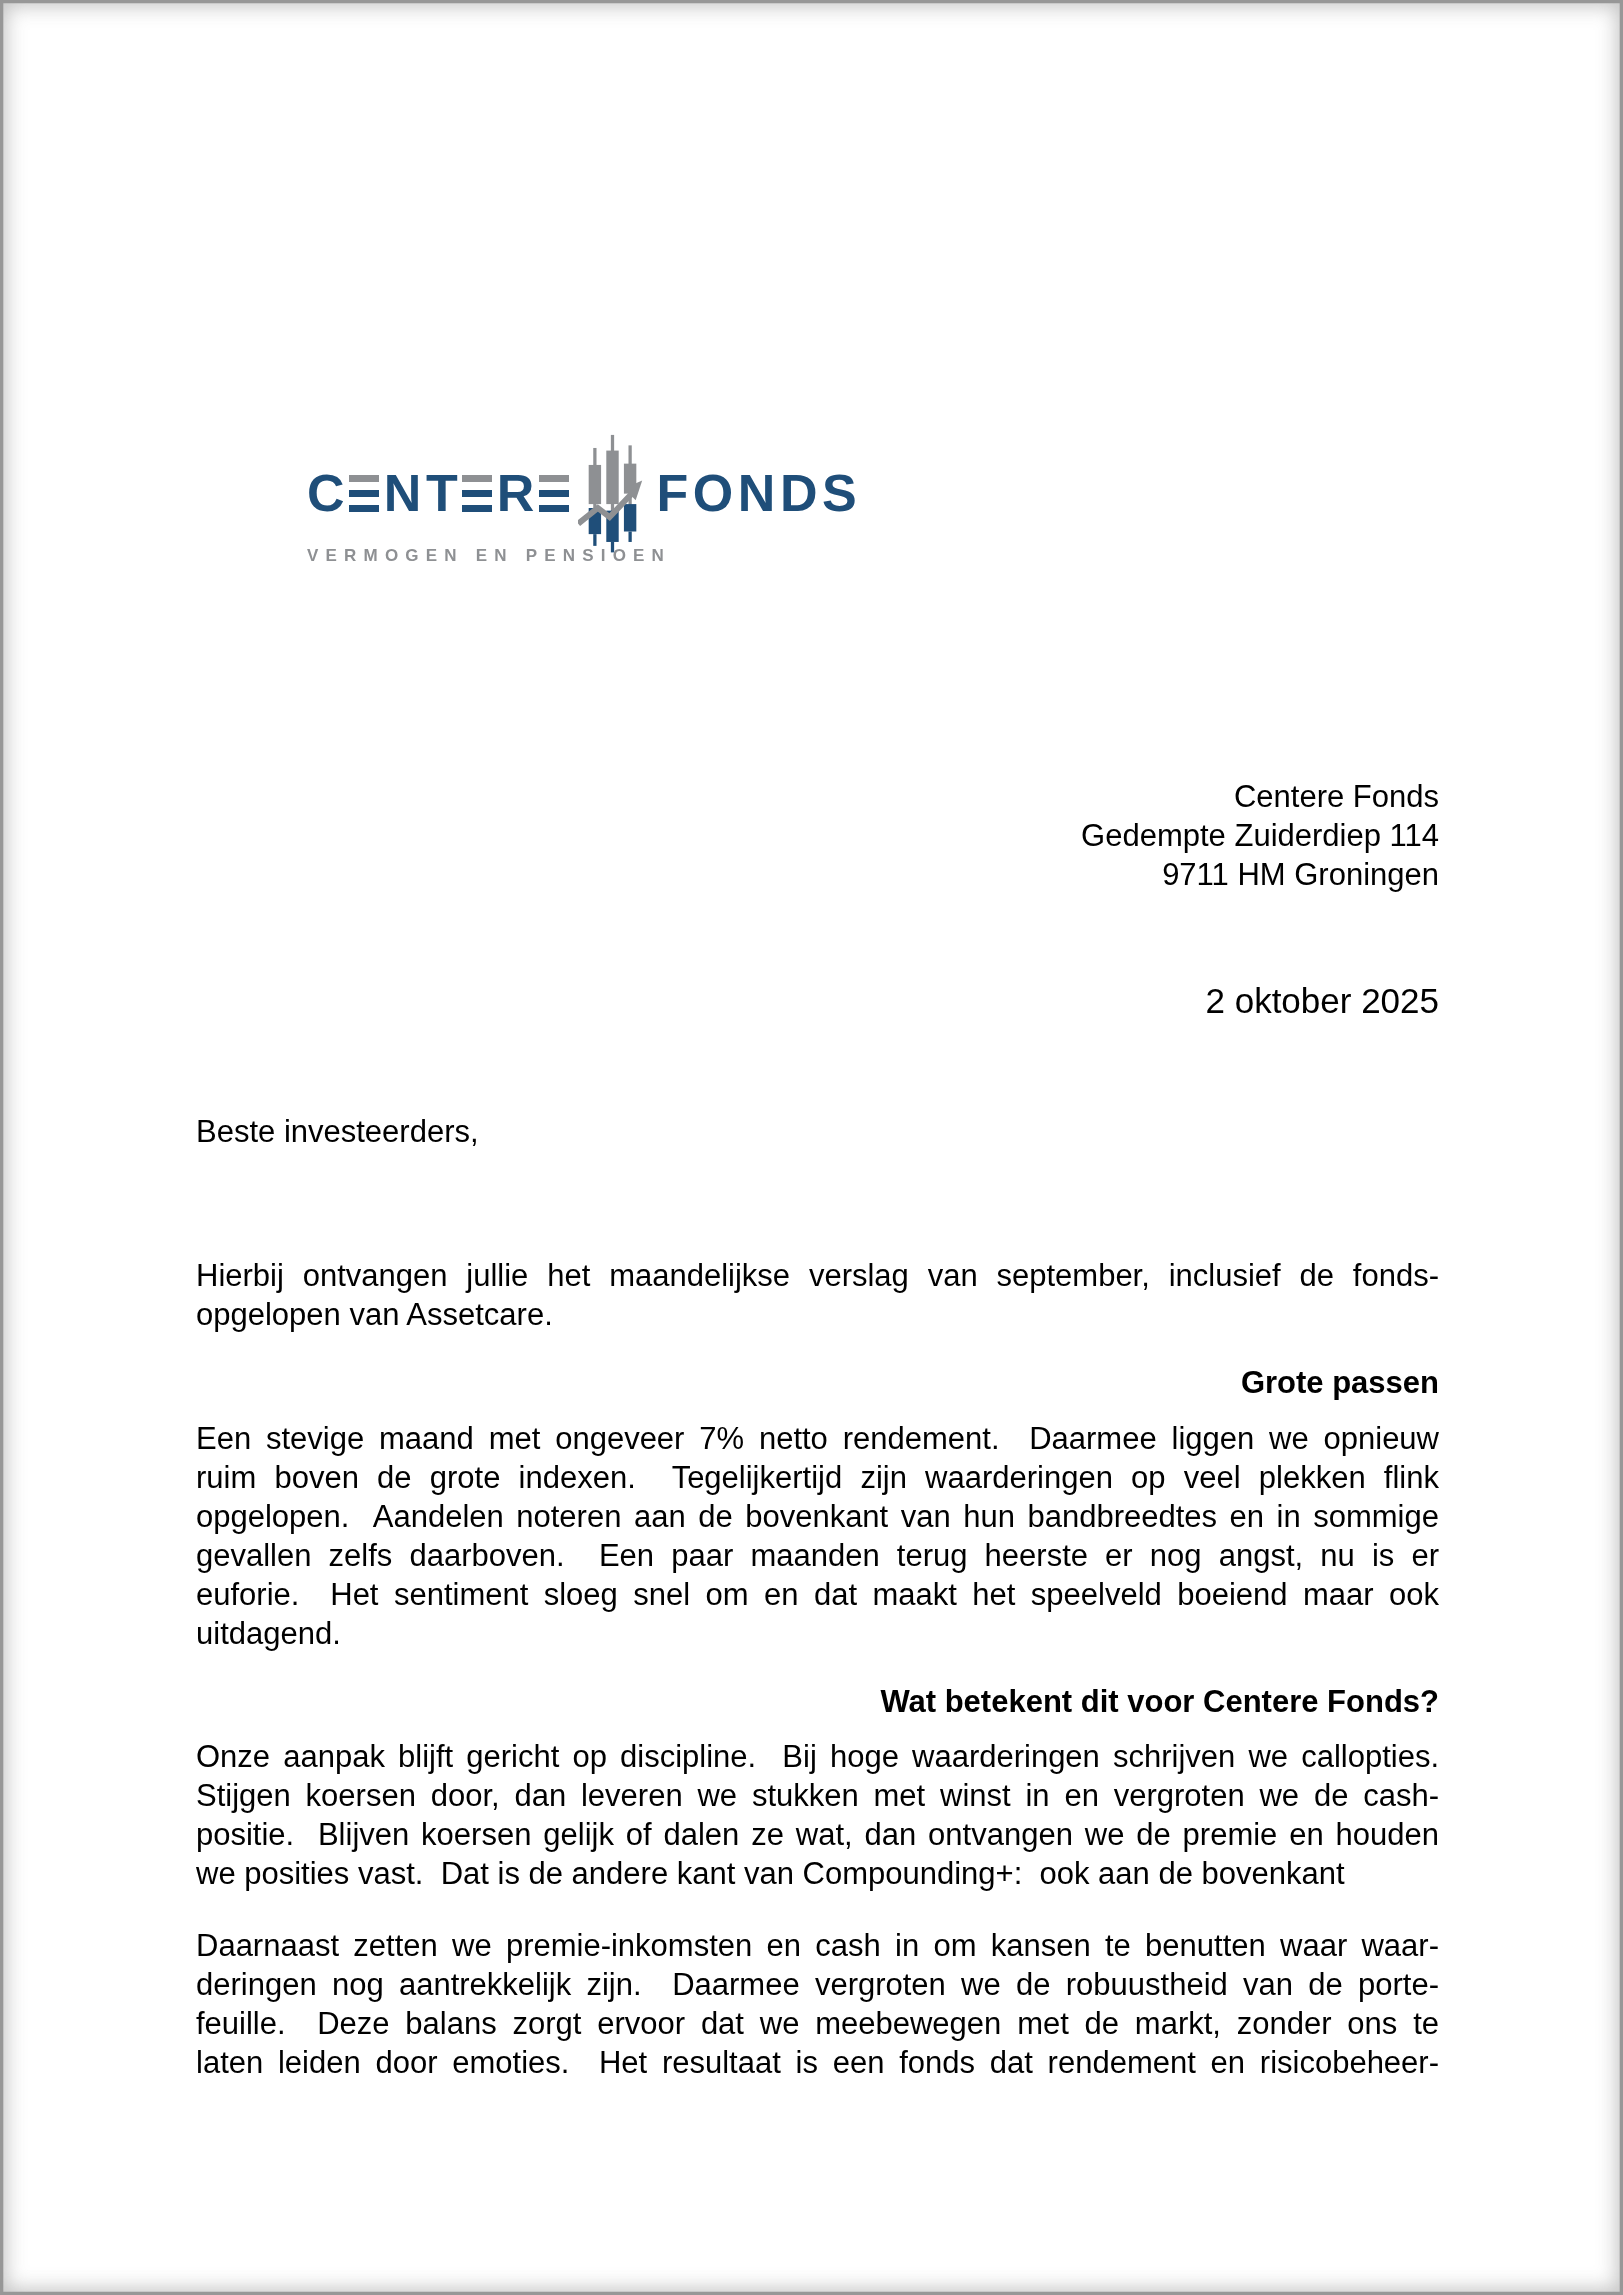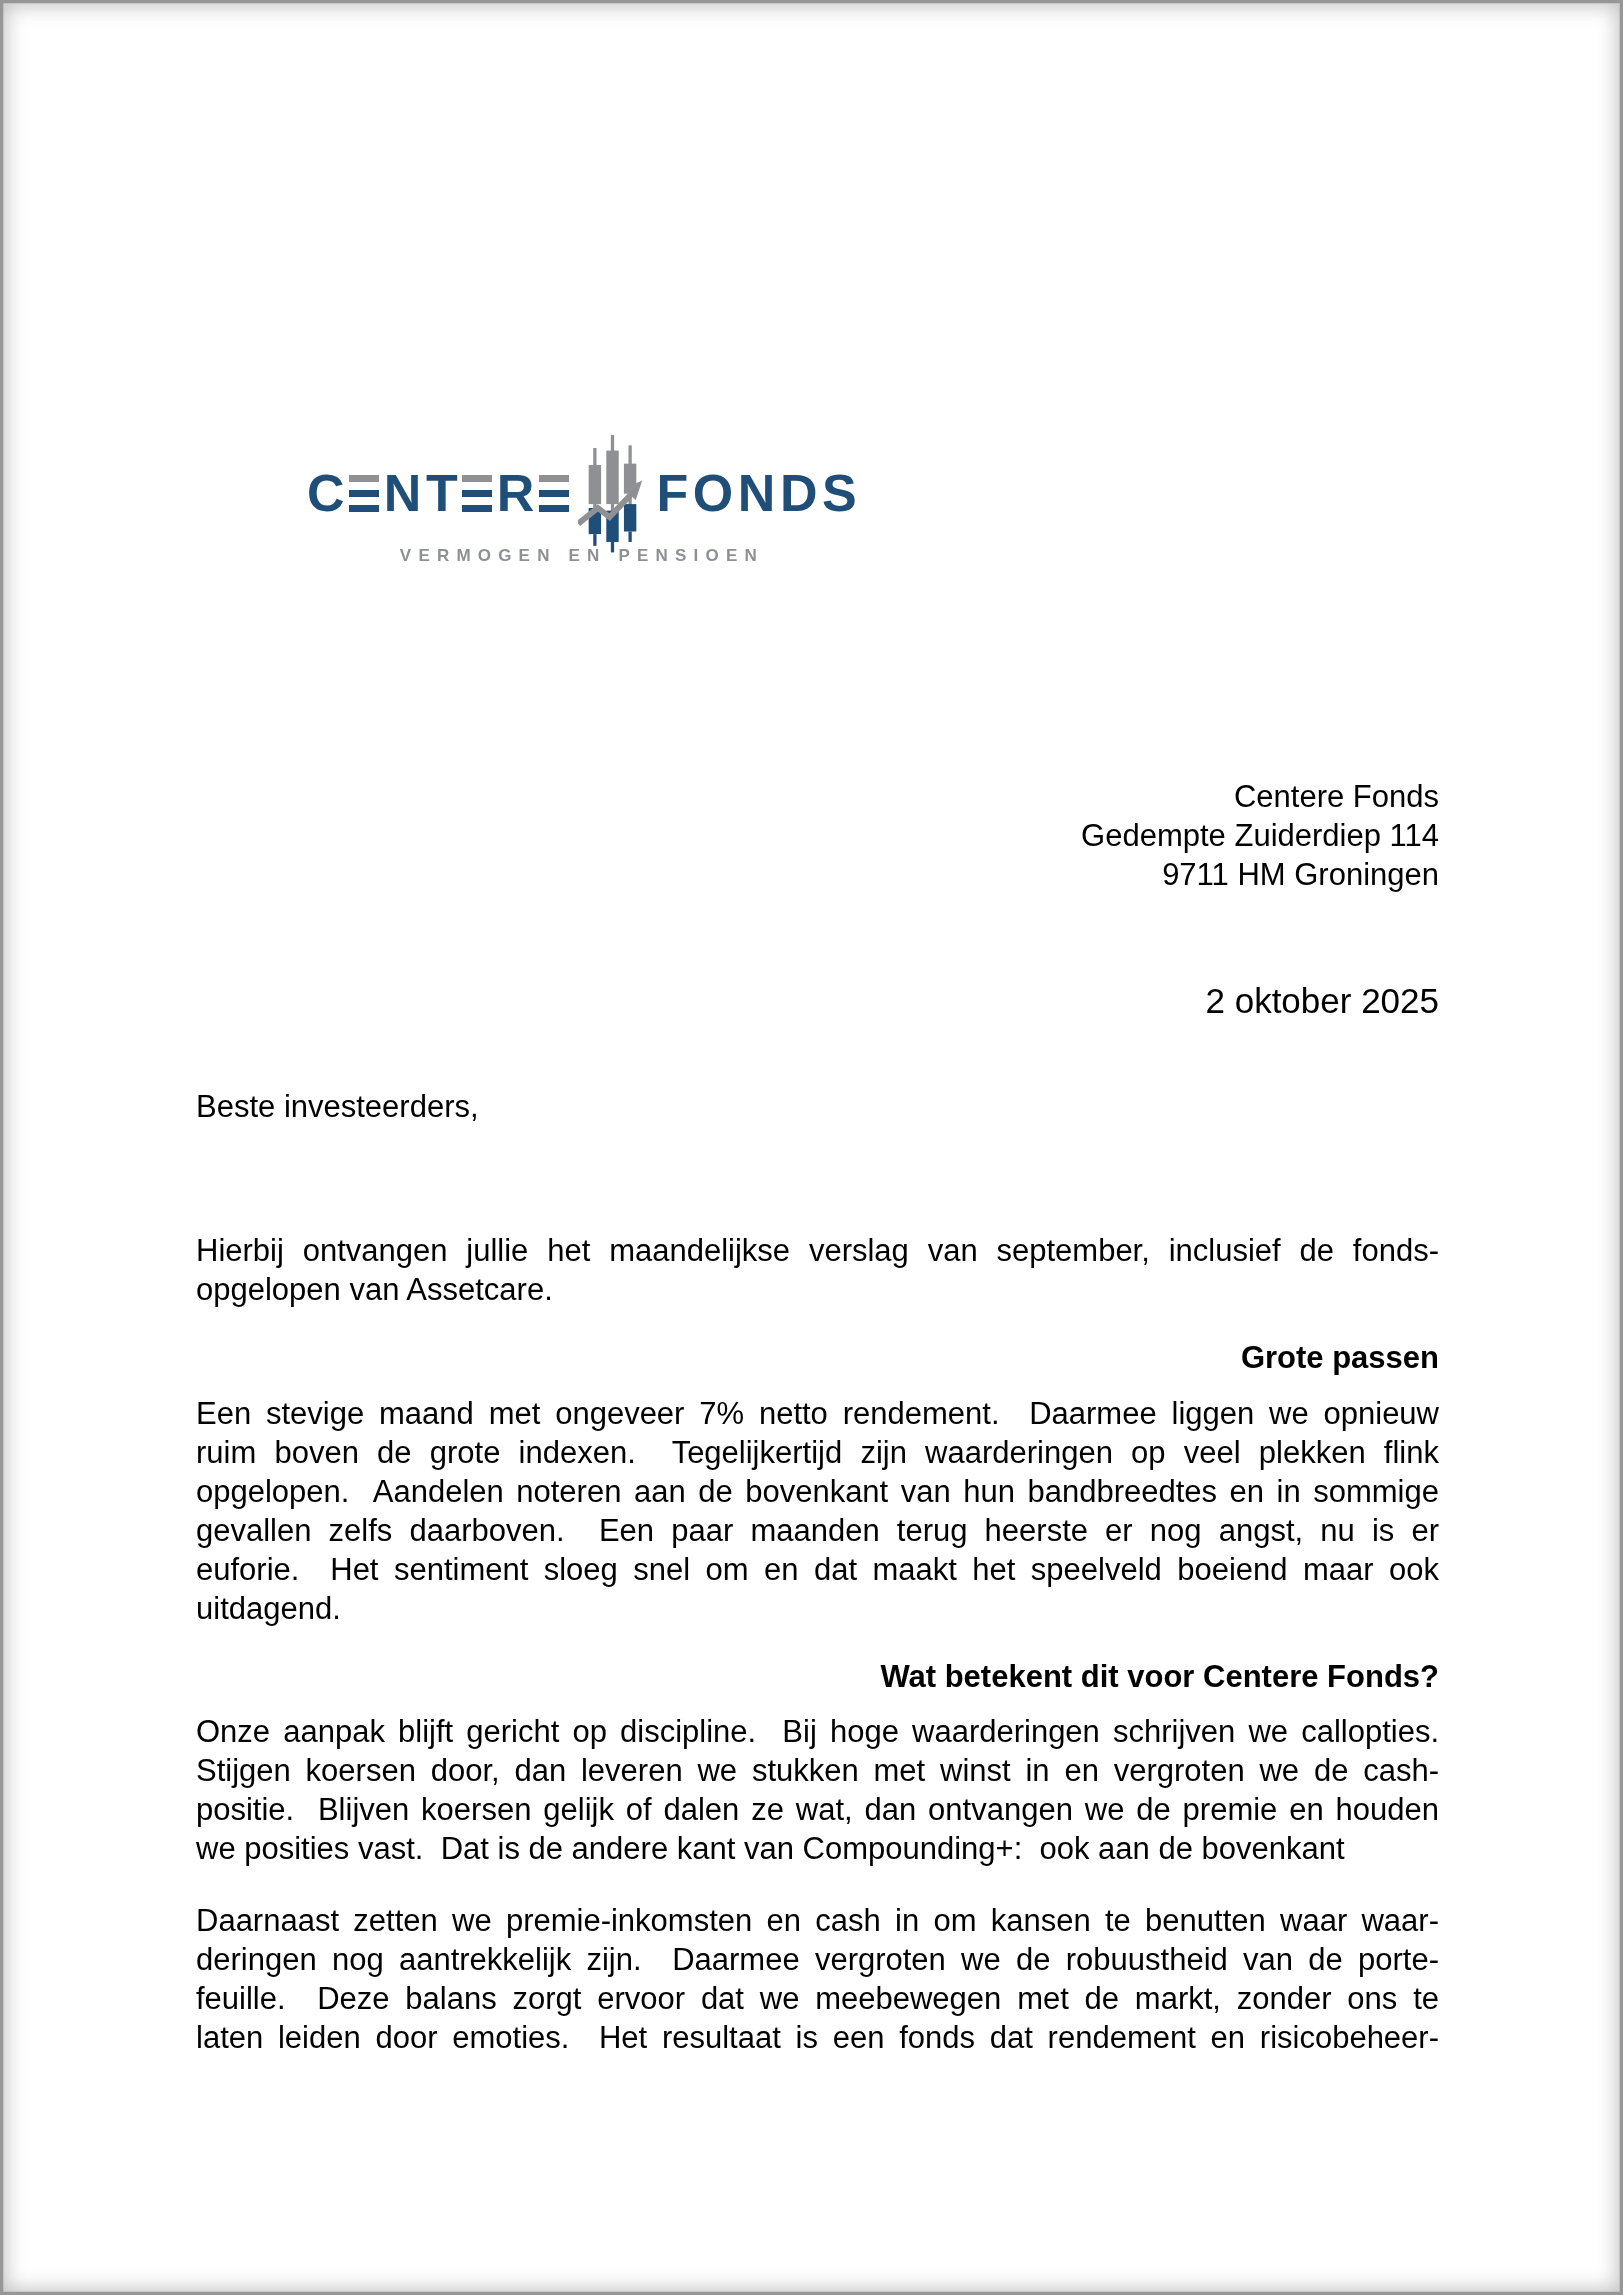--- a/index.html
+++ b/index.html
@@ -24,21 +24,21 @@
     display:block;
   }
   .e-glyph{width:30px;height:37px;display:flex;flex-direction:column;justify-content:space-between;}
   .e-glyph .bar{height:7.2px;width:100%;background:var(--logo-blue,#1f4e79);}
   .e-glyph .bar.top{background:var(--logo-gray,#8e9093);}
   .logo-icon{flex:0 0 auto;}
   .logo-icon .gfill{fill:var(--logo-gray,#8e9093);}
   .logo-icon .bfill{fill:var(--logo-blue,#1f4e79);}
   .logo-icon .gstroke{stroke:var(--logo-gray,#8e9093);}
   .tagline{
-    margin-top:-9.2px;text-align:center;
+    margin-top:-9.2px;text-align:left;
     font-size:17px;letter-spacing:7.2px;font-weight:bold;
     color:var(--logo-gray,#8e9093);
     white-space:nowrap;
   }
 
   
   .line{
     font-size:31px;line-height:39px;min-height:39px;
     text-align:justify;text-align-last:justify;
     white-space:pre-wrap;
@@ -46,21 +46,21 @@
   .para .line:last-child{text-align-last:left;}
   .para.continued .line:last-child{text-align-last:justify;}
   .right-block .line{text-align:center;text-align-last:right;}
 
   .sender{margin-top:211px;}
   .date-line{
     margin-top:87px;font-size:35px;line-height:39px;
     text-align:right;white-space:pre-wrap;
   }
   .salutation{
-    margin-top:67px;font-size:31px;line-height:39px;
+    margin-top:92px;font-size:31px;line-height:39px;
     text-align:left;white-space:pre-wrap;
   }
   .para.intro{margin-top:105px;}
   .section-heading{
     margin:29.4px 0 16.4px 0;
     font-size:31px;line-height:39px;font-weight:bold;
     text-align:right;white-space:pre-wrap;
   }
   .para + .para{margin-top:33px;}
 </style>

